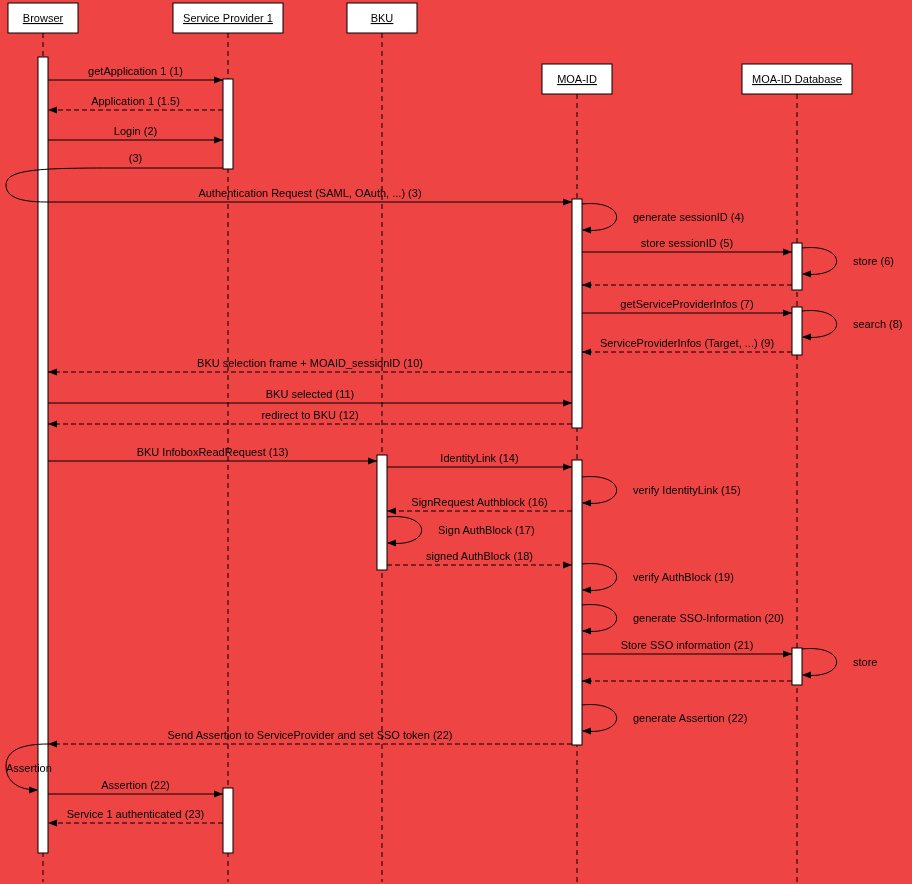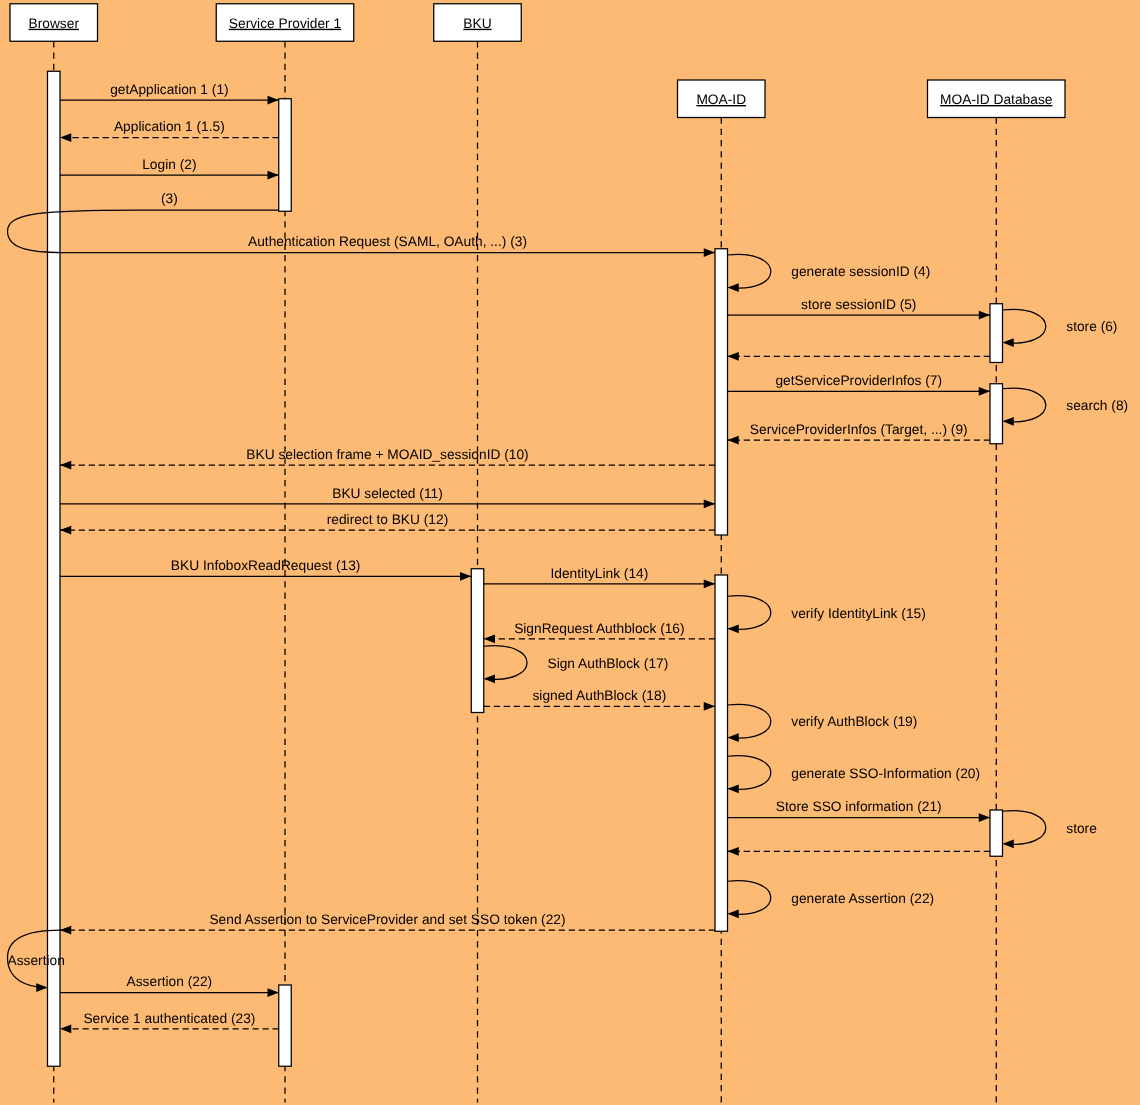--- a/index.html
+++ b/index.html
@@ -1,17 +1,17 @@
 <!DOCTYPE html>
 <html><head>
 <meta charset="utf-8">
 <style>
   html,body { margin:0; padding:0; background:#ffffff; }
   #stage {
-    position:relative; width:912px; height:884px; background:#fdba74;
+    position:relative; width:912px; height:884px; background:#ef4444;
     font-family:"Liberation Sans", sans-serif;
   }
   svg { position:absolute; left:0; top:0; }
   .lbl { font-family:"Liberation Sans", sans-serif; font-size:11px; fill:#000; }
   .actor-lbl { font-family:"Liberation Sans", sans-serif; font-size:11px; fill:#000; text-decoration:underline; }
 </style>
 </head>
 <body>
 
 <div id="stage">

